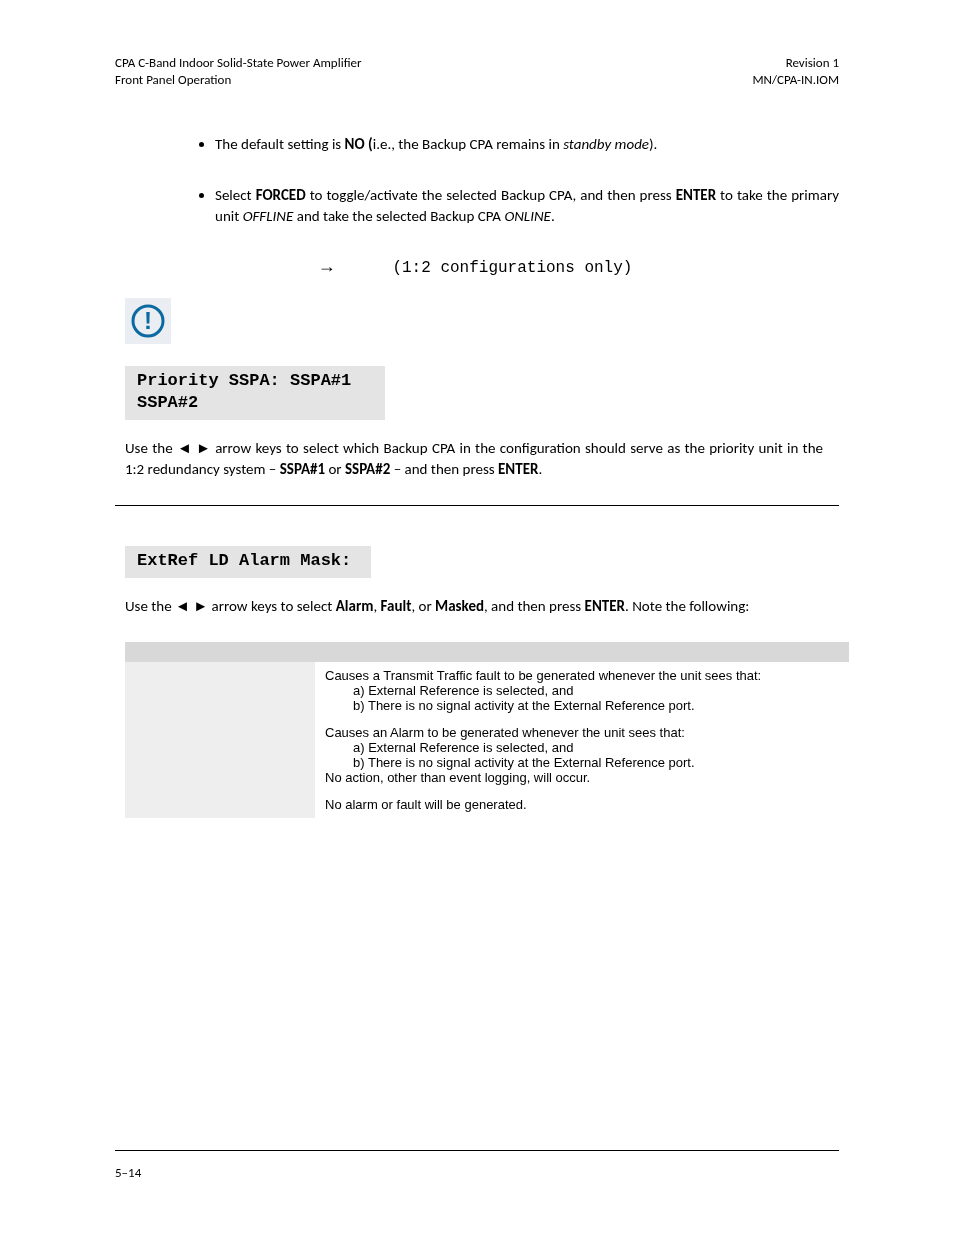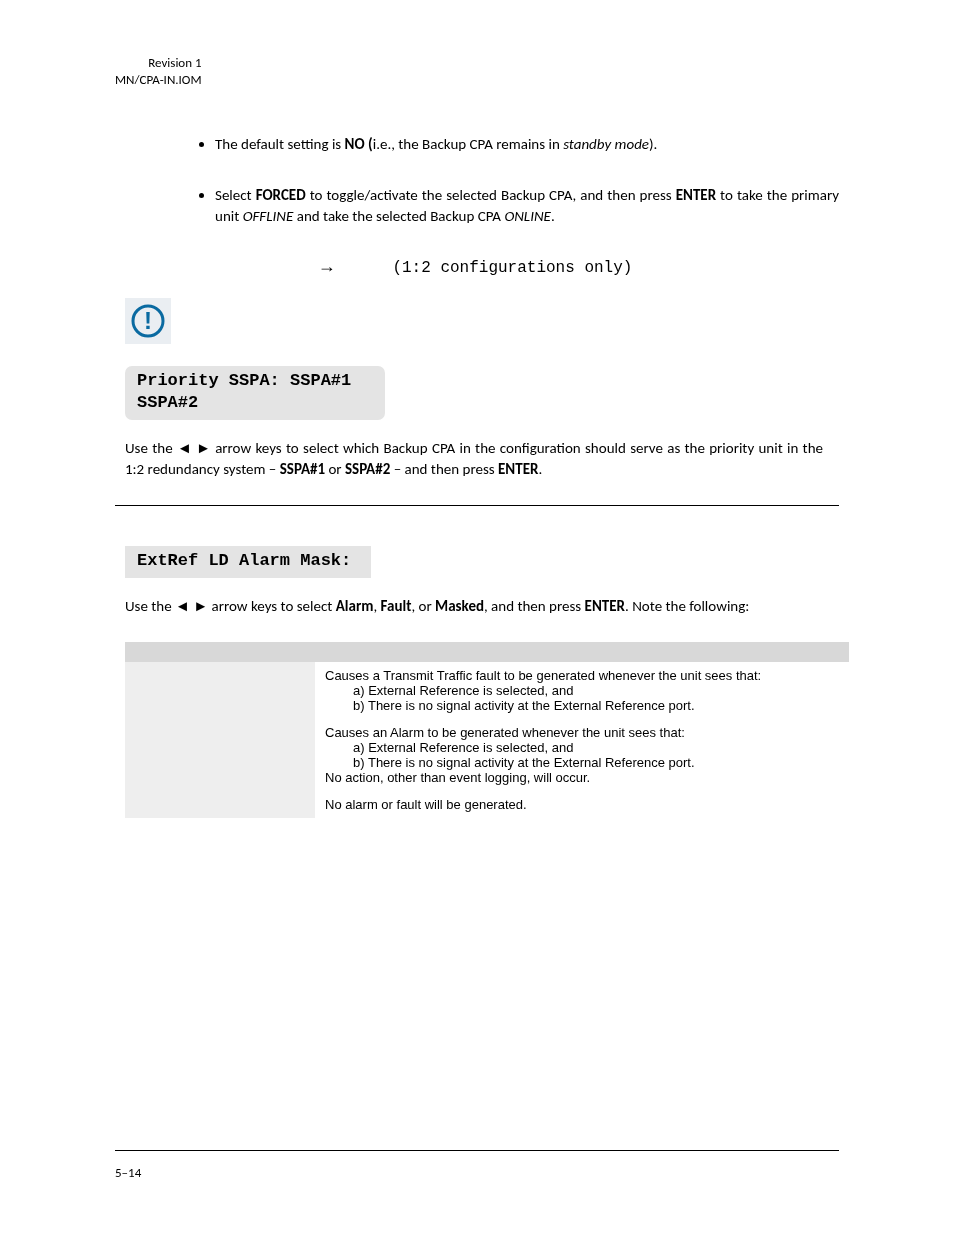--- a/index.html
+++ b/index.html
@@ -75,21 +75,21 @@
     .lcd {
       background: #e4e4e4;
       font-family: "Courier New", monospace;
       font-weight: bold;
       font-size: 17px;
       padding: 4px 12px 6px 12px;
       margin: 0 0 18px 10px;
       display: inline-block;
       line-height: 1.3;
     }
-    .lcd-full { width: 260px; border-radius: 7px; }
+    .lcd-full { width: 260px; }
     .lcd-full2 { width: 246px; }
     .body-para {
       margin: 0 16px 25px 10px;
       line-height: 1.4;
       text-align: justify;
     }
     hr.section {
       border: none;
       border-top: 1px solid #000;
       margin: 10px 0 40px 0;
@@ -128,20 +128,24 @@
     }
     b { font-weight: bold; }
     i { font-style: italic; }
   </style>
 </head>
 <body>
 
 
 
 <div class="header">
+  <div class="header-left">
+    <div>CPA C-Band Indoor Solid-State Power Amplifier</div>
+    <div>Front Panel Operation</div>
+  </div>
   <div class="header-right">
     <div>Revision 1</div>
     <div>MN/CPA-IN.IOM</div>
   </div>
 </div>
 
 <ul class="bullets">
   <li>
     <span>The default setting is </span><b>NO (</b><span>i.e., the Backup CPA remains in </span><i>standby mode</i><span>).</span>
   </li>

